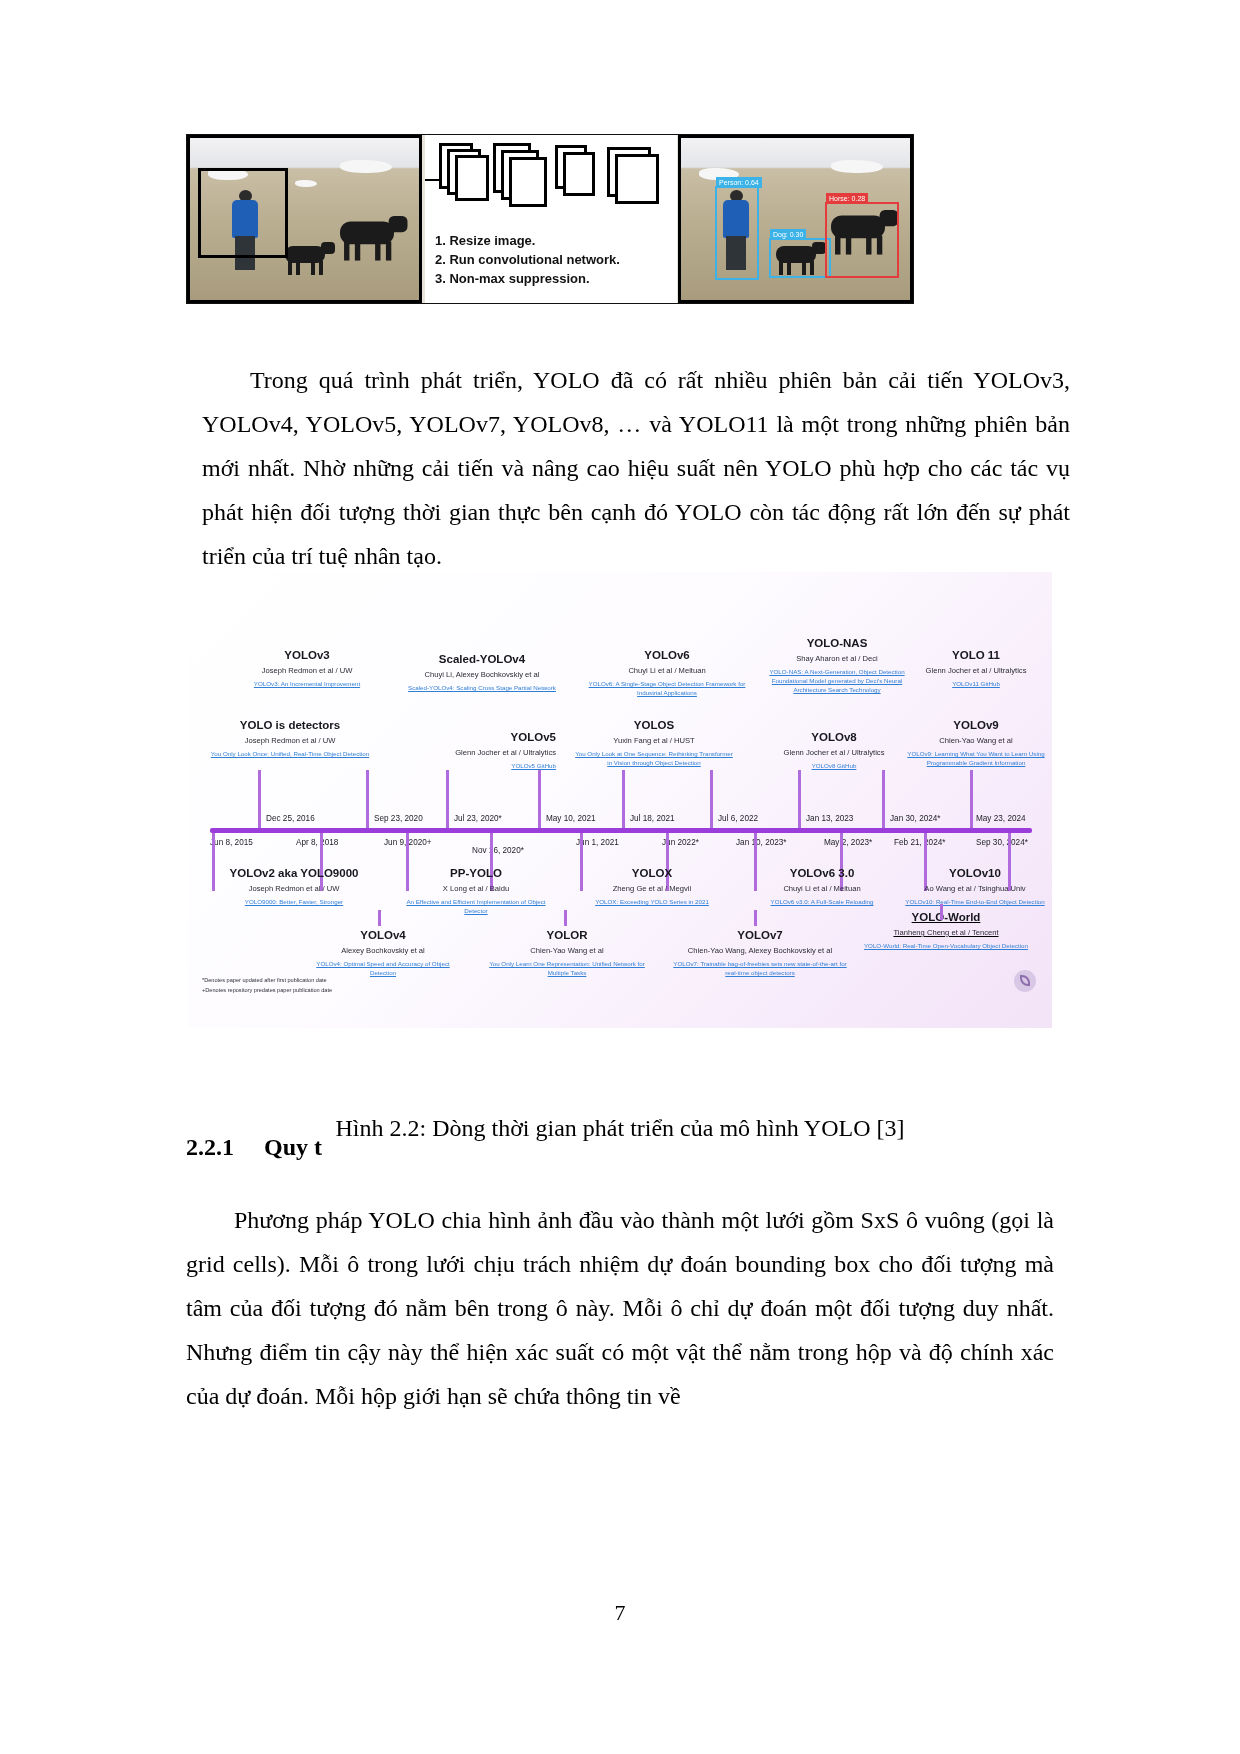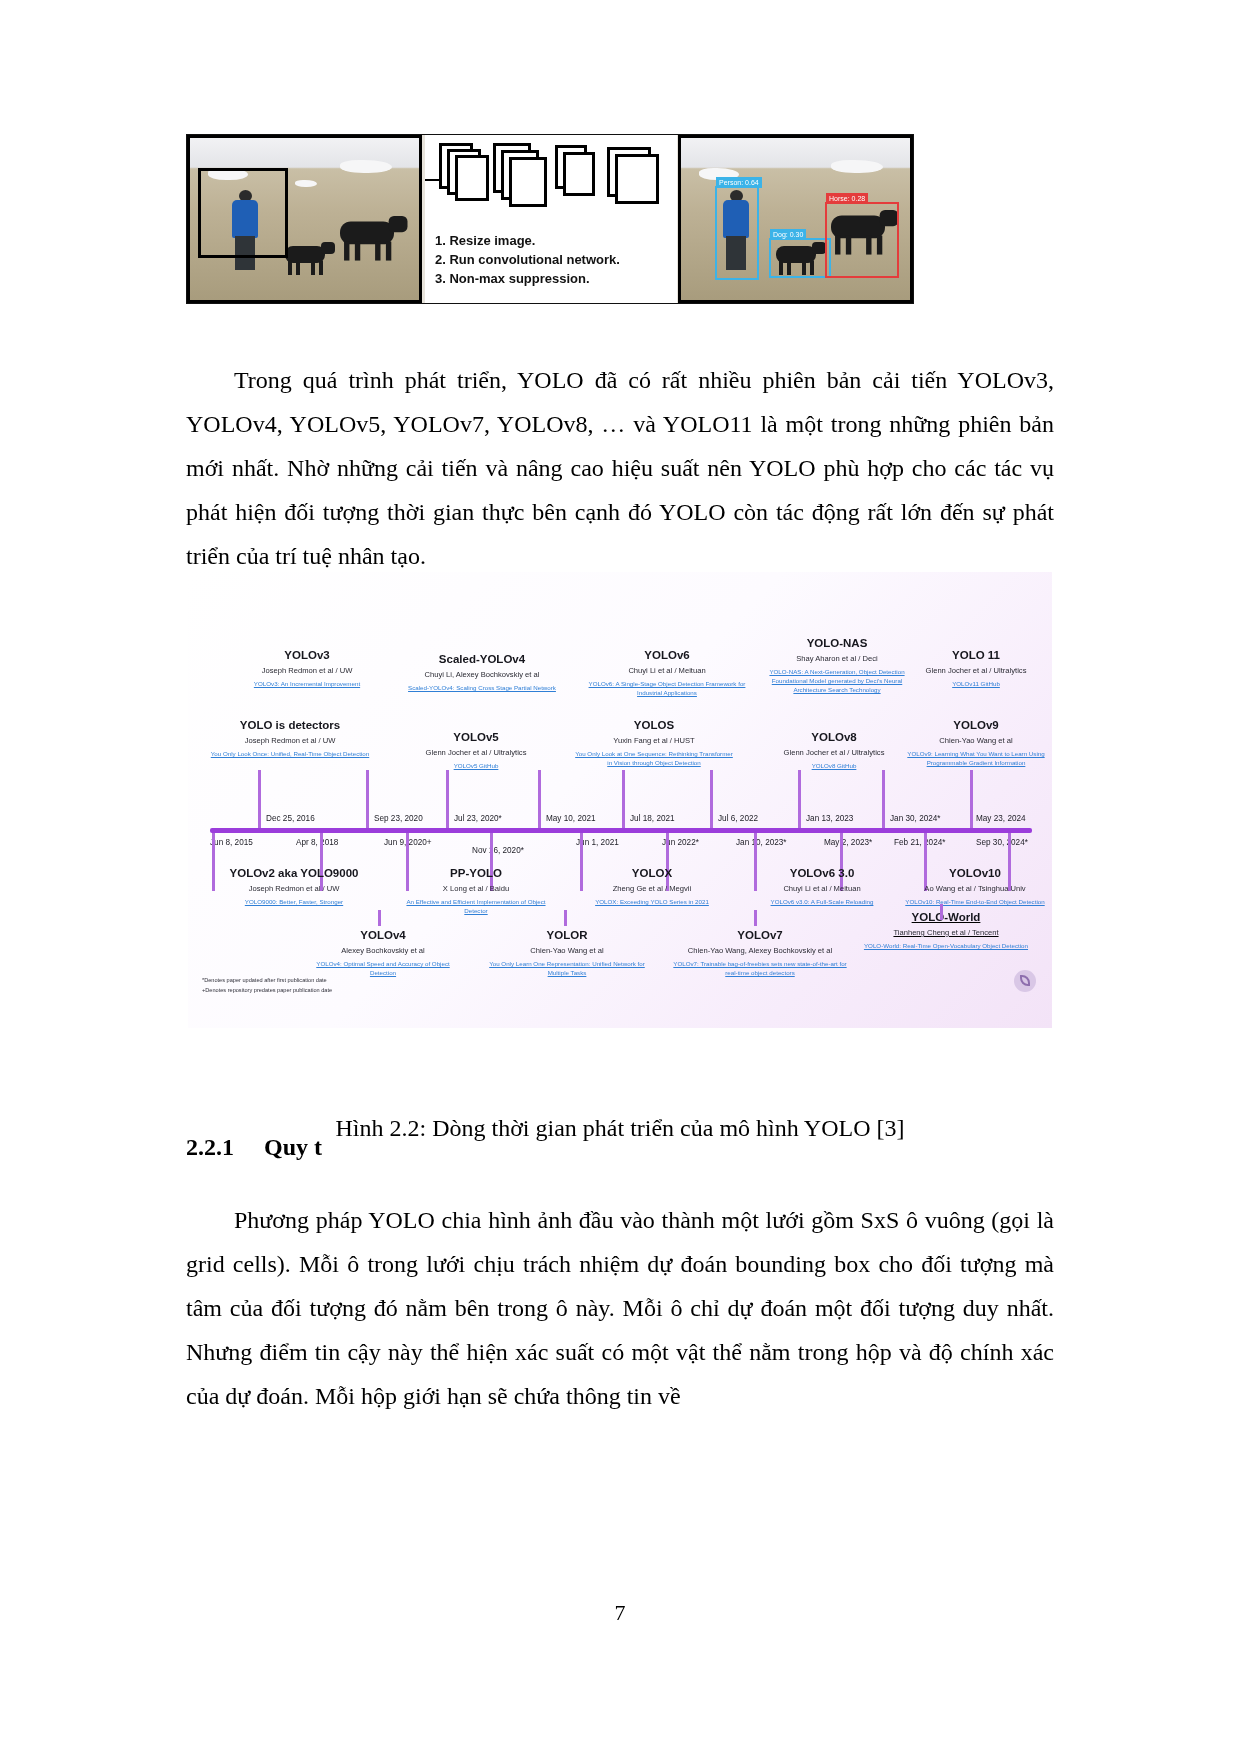--- a/index.html
+++ b/index.html
@@ -69,21 +69,21 @@
 
   
   .para{
     font-size:24px;
     line-height:44px;
     text-align:justify;
     text-justify:inter-word;
     text-indent:48px;
   }
   .para:last-child{text-align:justify;}
-  .p1{position:absolute;left:186px;top:358px;width:868px;}
+  .p1{position:absolute;left:202px;top:358px;width:868px;}
   .p2{position:absolute;left:186px;top:1198px;width:868px;}
 
   .heading{
     position:absolute;left:186px;top:1134px;width:868px;
     font-size:24px;font-weight:bold;
     font-family:"Liberation Serif",serif;
   }
   .heading .num{display:inline-block;width:78px;}
 
   .pageno{
@@ -262,21 +262,21 @@
       <div class="t">YOLO 11</div>
       <div class="a">Glenn Jocher et al / Ultralytics</div>
       <div class="l">YOLOv11 GitHub</div>
     </div>
 
     <div class="entry" style="left:16px;top:146px;width:172px;">
       <div class="t">YOLO is detectors</div>
       <div class="a">Joseph Redmon et al / UW</div>
       <div class="l">You Only Look Once: Unified, Real-Time Object Detection</div>
     </div>
-    <div class="entry" style="left:208px;top:158px;width:160px;">
+    <div class="entry" style="left:208px;top:158px;width:160px;text-align:right;">
       <div class="t">YOLOv5</div>
       <div class="a">Glenn Jocher et al / Ultralytics</div>
       <div class="l">YOLOv5 GitHub</div>
     </div>
     <div class="entry" style="left:384px;top:146px;width:164px;">
       <div class="t">YOLOS</div>
       <div class="a">Yuxin Fang et al / HUST</div>
       <div class="l">You Only Look at One Sequence: Rethinking Transformer in Vision through Object Detection</div>
     </div>
     <div class="entry" style="left:566px;top:158px;width:160px;">

